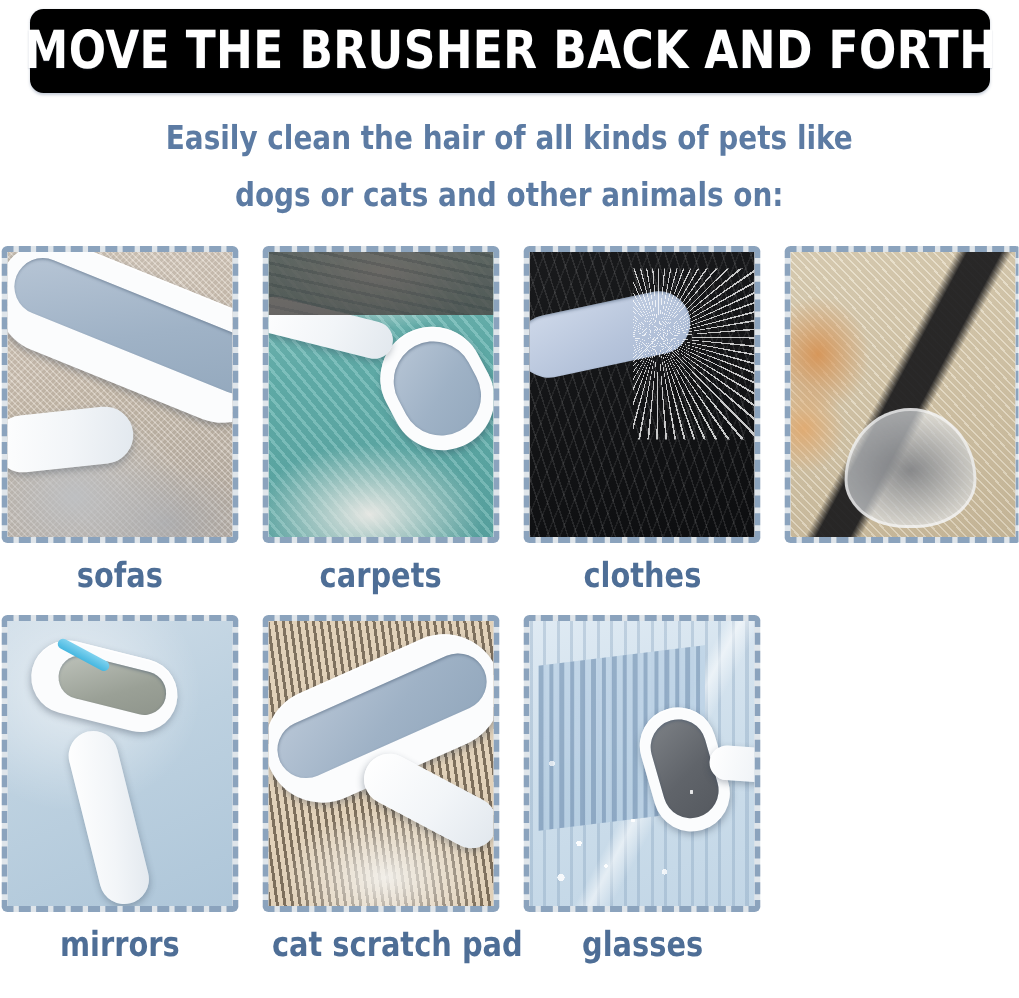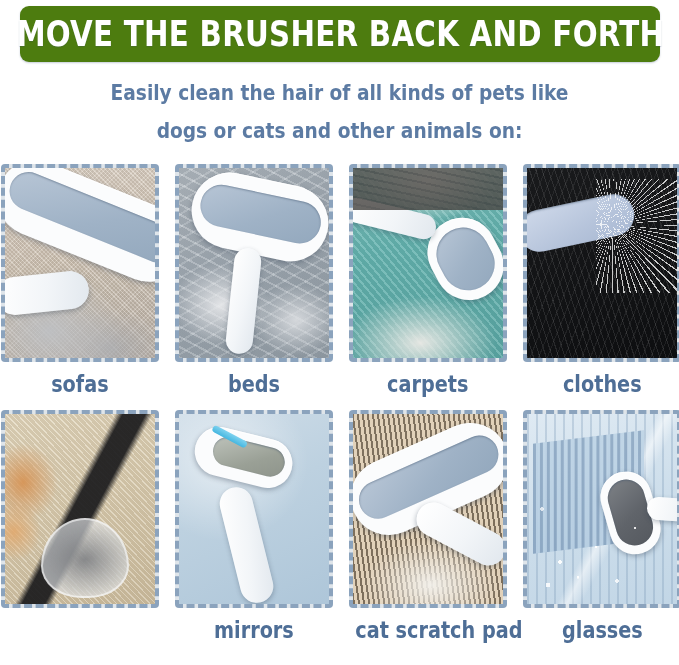--- a/index.html
+++ b/index.html
@@ -13,21 +13,21 @@
     position: relative;
   }
 
   
   .banner {
     position: absolute;
     left: 20px;
     top: 6px;
     width: 640px;
     height: 56px;
-    background: #4d7c0f;
+    background: #000000;
     border-radius: 9px;
     display: flex;
     align-items: center;
     justify-content: center;
     box-shadow: 0 1px 2px rgba(90,110,140,0.35);
   }
   .banner-title {
     color: #ffffff;
     font-family: "Liberation Sans Narrow", "DejaVu Sans Condensed", "Liberation Sans", sans-serif;
     font-weight: bold;
@@ -296,32 +296,20 @@
         <div class="tool t1">
           <div class="tool-head"></div>
           <div class="tool-pad"></div>
         </div>
         <div class="tool-handle t1h"></div>
       </div>
     </div>
     <div class="caption"><span>sofas</span></div>
   </div>
 
-  <div class="cell">
-    <div class="photo">
-      <div class="photo-inner bg-bed">
-        <div class="tool t2">
-          <div class="tool-head"></div>
-          <div class="tool-pad"></div>
-        </div>
-        <div class="tool-handle t2h"></div>
-      </div>
-    </div>
-    <div class="caption"><span>beds</span></div>
-  </div>
 
   <div class="cell">
     <div class="photo">
       <div class="photo-inner bg-carpet">
         <div class="tool t3">
           <div class="tool-head"></div>
           <div class="tool-pad"></div>
         </div>
         <div class="tool-handle t3h"></div>
       </div>

